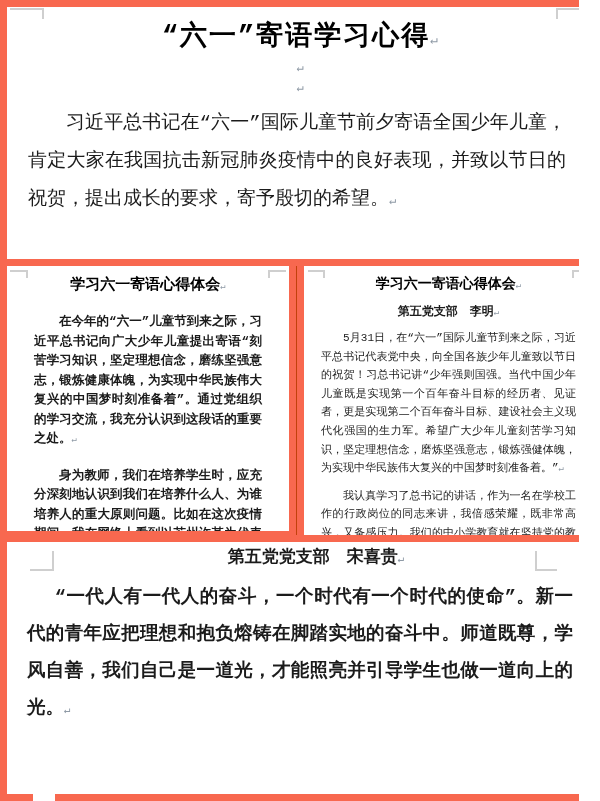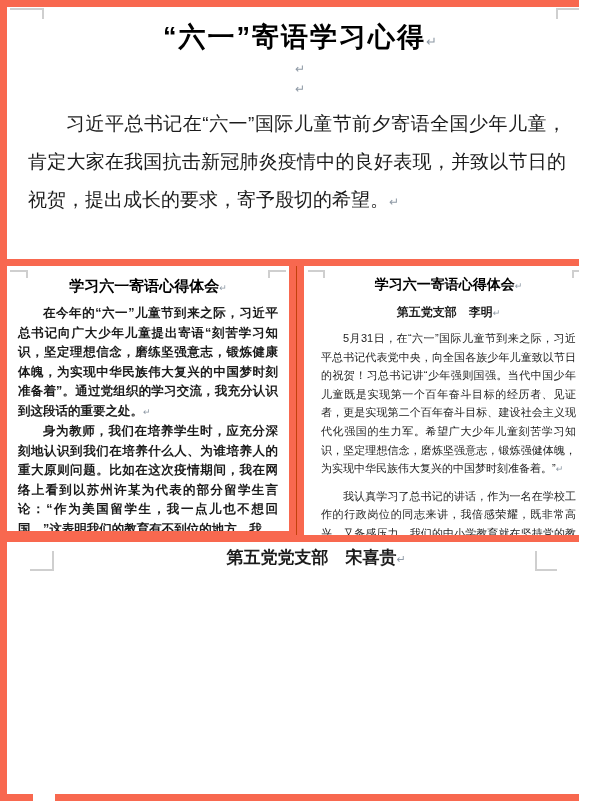--- a/index.html
+++ b/index.html
@@ -1,17 +1,17 @@
 <!DOCTYPE html>
 <html lang="zh"><head>
 <meta charset="utf-8">
 <style>
   html,body{margin:0;padding:0;background:#fff;}
   .canvas{position:relative;width:579px;height:801px;background:#c2410c;overflow:hidden;
-          font-family:Liberation Sans, sans-serif;color:#1b1b1b;}
+          font-family:Liberation Mono, monospace;color:#1b1b1b;}
   .doc{position:absolute;background:#fff;border:7px solid #f8684f;box-sizing:border-box;overflow:hidden;}
   .doc-top{left:0;top:0;width:600px;height:266px;z-index:1;}
   .doc-left{left:0;top:259px;width:296px;height:279px;z-index:1;}
   .doc-right{left:297px;top:259px;width:303px;height:290px;z-index:1;}
   .doc-bottom{left:0;top:535px;width:600px;height:266px;z-index:2;}
 
   
   .mark{position:absolute;}
   .mk-tl{border-top:2px solid #cfcfcf;border-right:2px solid #cfcfcf;}
   .mk-tr{border-top:2px solid #cfcfcf;border-left:2px solid #cfcfcf;}
@@ -29,21 +29,21 @@
   .doc-top .byline .pmark{font-size:12px;}
   .doc-top .body{margin:6px 27px 0 21px;font-size:19px;line-height:38px;
                  text-align:justify;text-indent:2em;}
   .doc-top .body .pmark{font-size:12px;}
 
   
   .doc-left .title{margin-top:10px;text-align:center;font-size:15px;font-weight:bold;color:#000;line-height:20px;}
   .doc-left .byline{margin-top:5px;text-align:center;font-size:11px;font-weight:bold;line-height:15px;}
   .doc-left .body{margin:6px 11px 0 11px;font-size:12.5px;line-height:19.5px;
                   font-weight:600;text-align:justify;text-indent:2em;}
-  .doc-left .body p{margin:0;}
+  .doc-left .body p{margin:16px;}
   .doc-left .pmark{font-size:9px;}
 
   
   .doc-right .title{margin-top:9px;text-align:center;font-size:14px;font-weight:bold;color:#000;line-height:19px;}
   .doc-right .byline{margin-top:8px;text-align:center;font-size:12px;font-weight:bold;line-height:16px;}
   .doc-right .body{margin:6px 9px 0 9px;font-size:11px;line-height:18.6px;
                    text-align:justify;text-indent:2em;}
   .doc-right .body p{margin:8px;}
   .doc-right .pmark{font-size:9px;}
 
@@ -103,16 +103,19 @@
       <p><span>我认真学习了总书记的讲话，作为一名在学校工作的行政岗位的同志来讲，我倍感荣耀，既非常高兴，又备感压力。我们的中小学教育就在坚持党的教育方针的指引下，办人民满意教育。我们的宗旨就为人民服务，就是以人民为中心，坚持人民至上，让老百姓满意的基本要求，广大少年儿童是祖国未来</span></p>
     </div>
   </section>
 
   <section class="doc doc-bottom">
     <div class="mark mk-bl" style="left:23px;top:9px;width:22px;height:18px;"></div>
     <div class="mark mk-br" style="right:36px;top:9px;width:20px;height:18px;"></div>
     <div class="byline">
       <span>第五党党支部　宋喜贵</span><span class="pmark">↵</span>
     </div>
+    <div class="body">
+      <span>“一代人有一代人的奋斗，一个时代有一个时代的使命”。新一代的青年应把理想和抱负熔铸在脚踏实地的奋斗中。师道既尊，学风自善，我们自己是一道光，才能照亮并引导学生也做一道向上的光。</span><span class="pmark">↵</span>
+    </div>
   </section>
 
   <div class="notch"></div>
 </div>
 
 </body></html>

